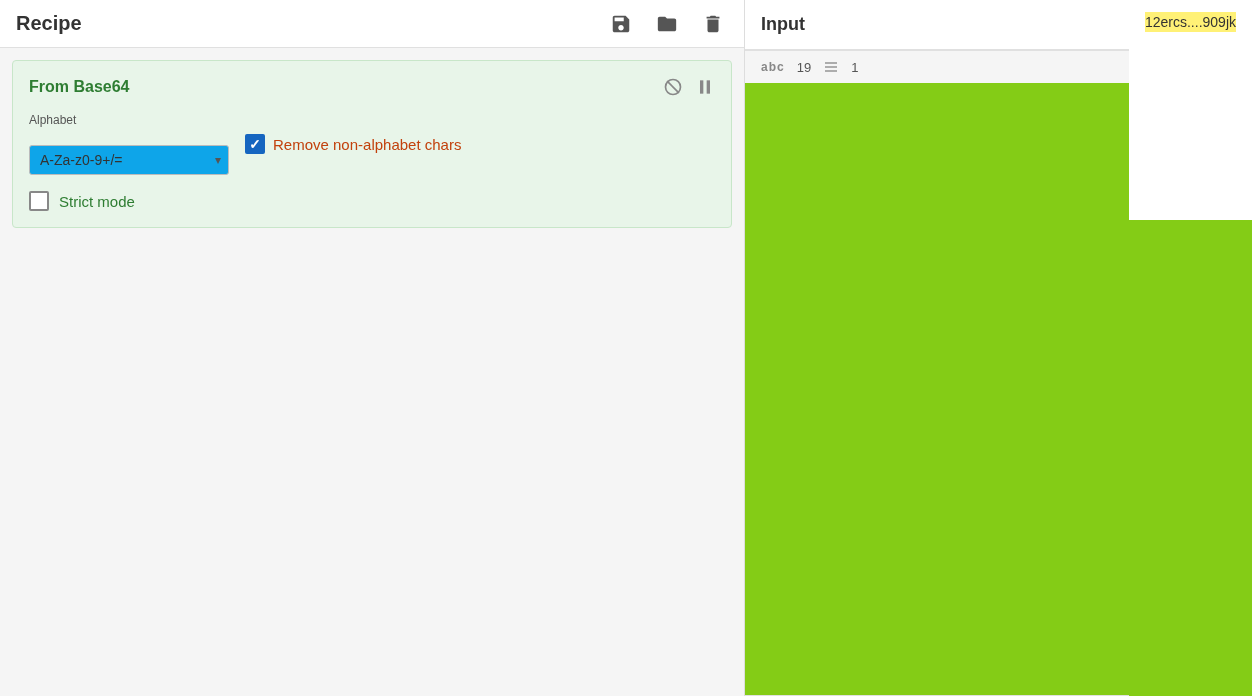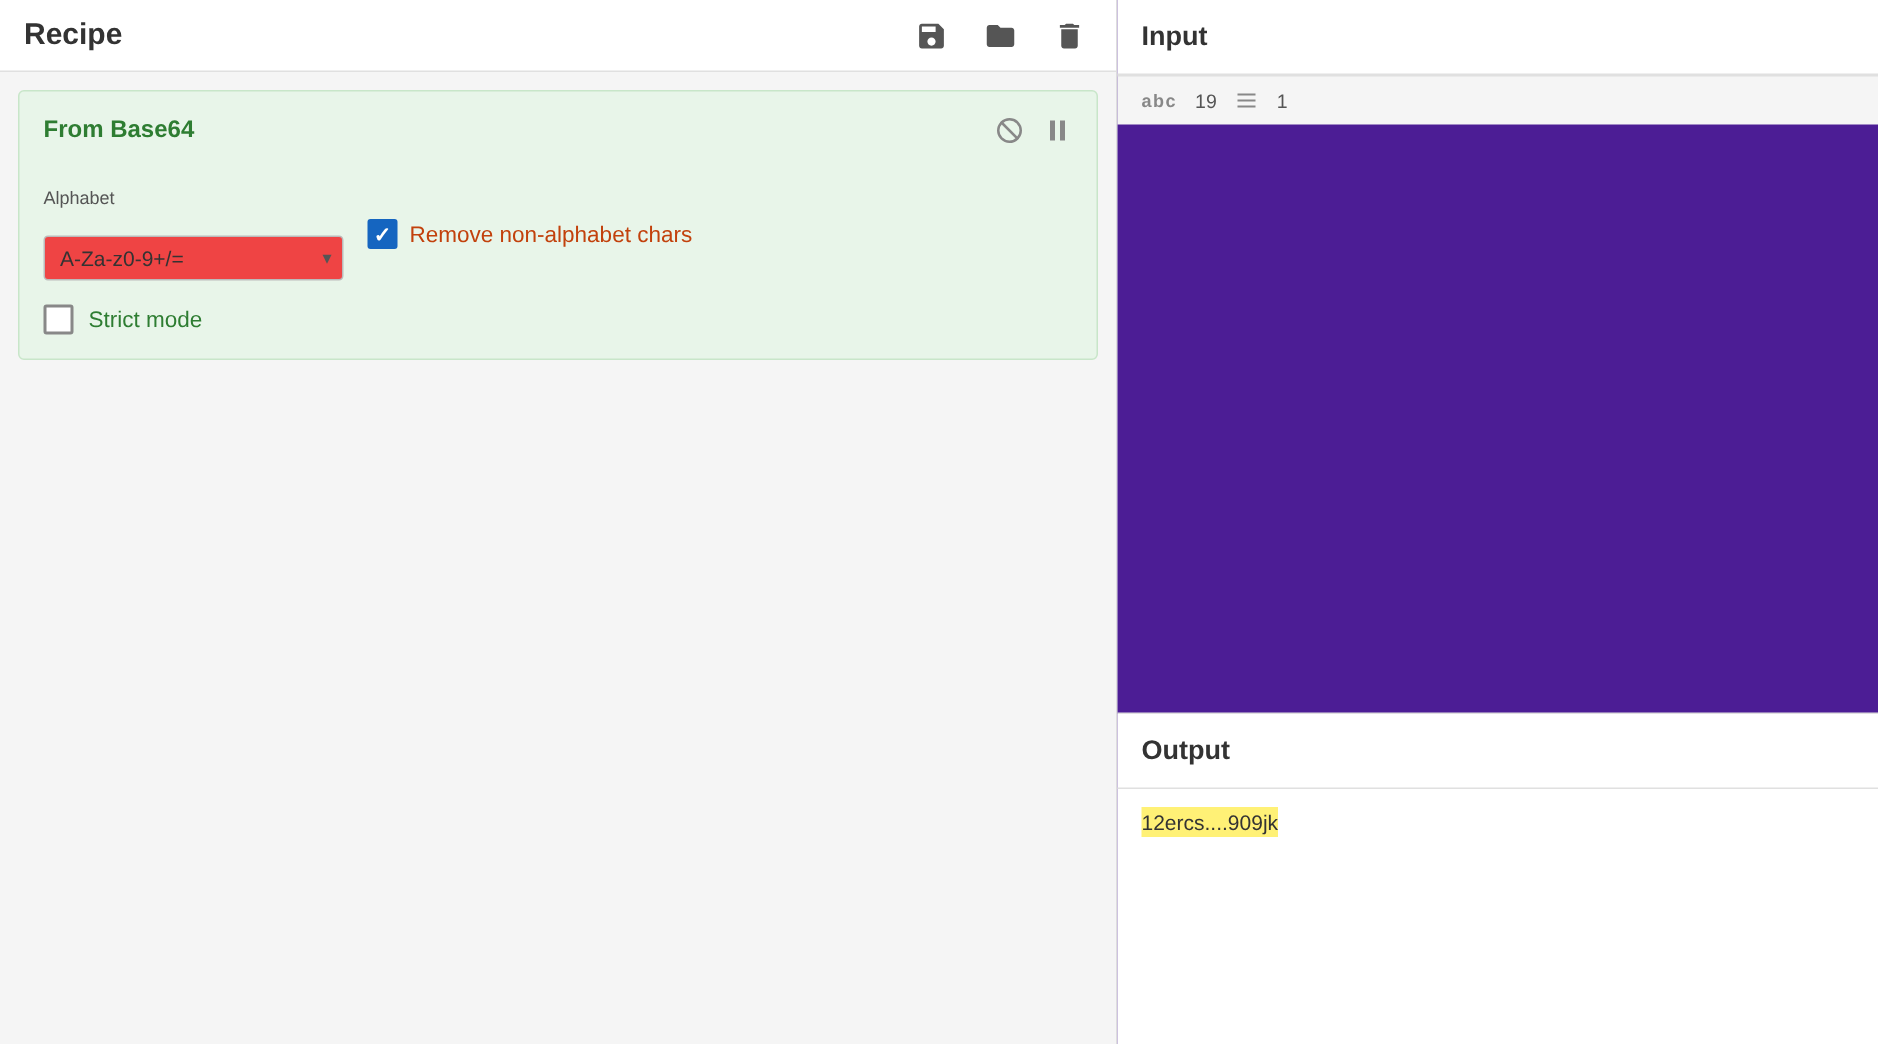--- a/index.html
+++ b/index.html
@@ -73,21 +73,21 @@
       background: #e8f5e9;
       border: 1px solid #c8e6c9;
       border-radius: 4px;
       padding: 16px;
     }
 
     .operation-header {
       display: flex;
       align-items: center;
       justify-content: space-between;
-      margin-bottom: 28px;
+      margin-bottom: 16px;
     }
 
     .operation-title {
       font-size: 16px;
       font-weight: bold;
       color: #2e7d32;
     }
 
     .operation-controls {
       display: flex;
@@ -124,21 +124,21 @@
       font-size: 12px;
       color: #555;
       margin-bottom: 18px;
     }
 
     .alphabet-select {
       width: 200px;
       padding: 6px 28px 6px 10px;
       border: 1px solid #bbb;
       border-radius: 3px;
-      background: #ef4444;
+      background: #0ea5e9;
       font-size: 14px;
       color: #333;
       appearance: none;
       cursor: pointer;
     }
 
     .select-arrow {
       position: absolute;
       right: 8px;
       bottom: 8px;
@@ -199,22 +199,22 @@
     .strict-label {
       font-size: 15px;
       color: #2e7d32;
       cursor: pointer;
     }
 
     
     .right-panel {
       flex: 1;
       display: flex;
-      flex-direction: column;
-      background: #4c1d95;
+      flex-direction: row;
+      background: #84cc16;
     }
 
     .input-section {
       flex: 1;
       display: flex;
       flex-direction: column;
       border-bottom: 1px solid #e0e0e0;
     }
 
     .section-header {
@@ -379,19 +379,18 @@
         <svg width="16" height="16" viewBox="0 0 24 24" fill="#888">
           <line x1="3" y1="6" x2="21" y2="6" stroke="#888" stroke-width="2"></line>
           <line x1="3" y1="12" x2="21" y2="12" stroke="#888" stroke-width="2"></line>
           <line x1="3" y1="18" x2="21" y2="18" stroke="#888" stroke-width="2"></line>
         </svg>
         <span class="status-line-count">1</span>
       </div>
     </div>
 
     <div class="output-section">
-      <div class="output-header">Output</div>
       <div class="output-content">
         <span class="output-highlight">12ercs....909jk</span>
       </div>
     </div>
   </div>
 </div>
 
 </body></html>

